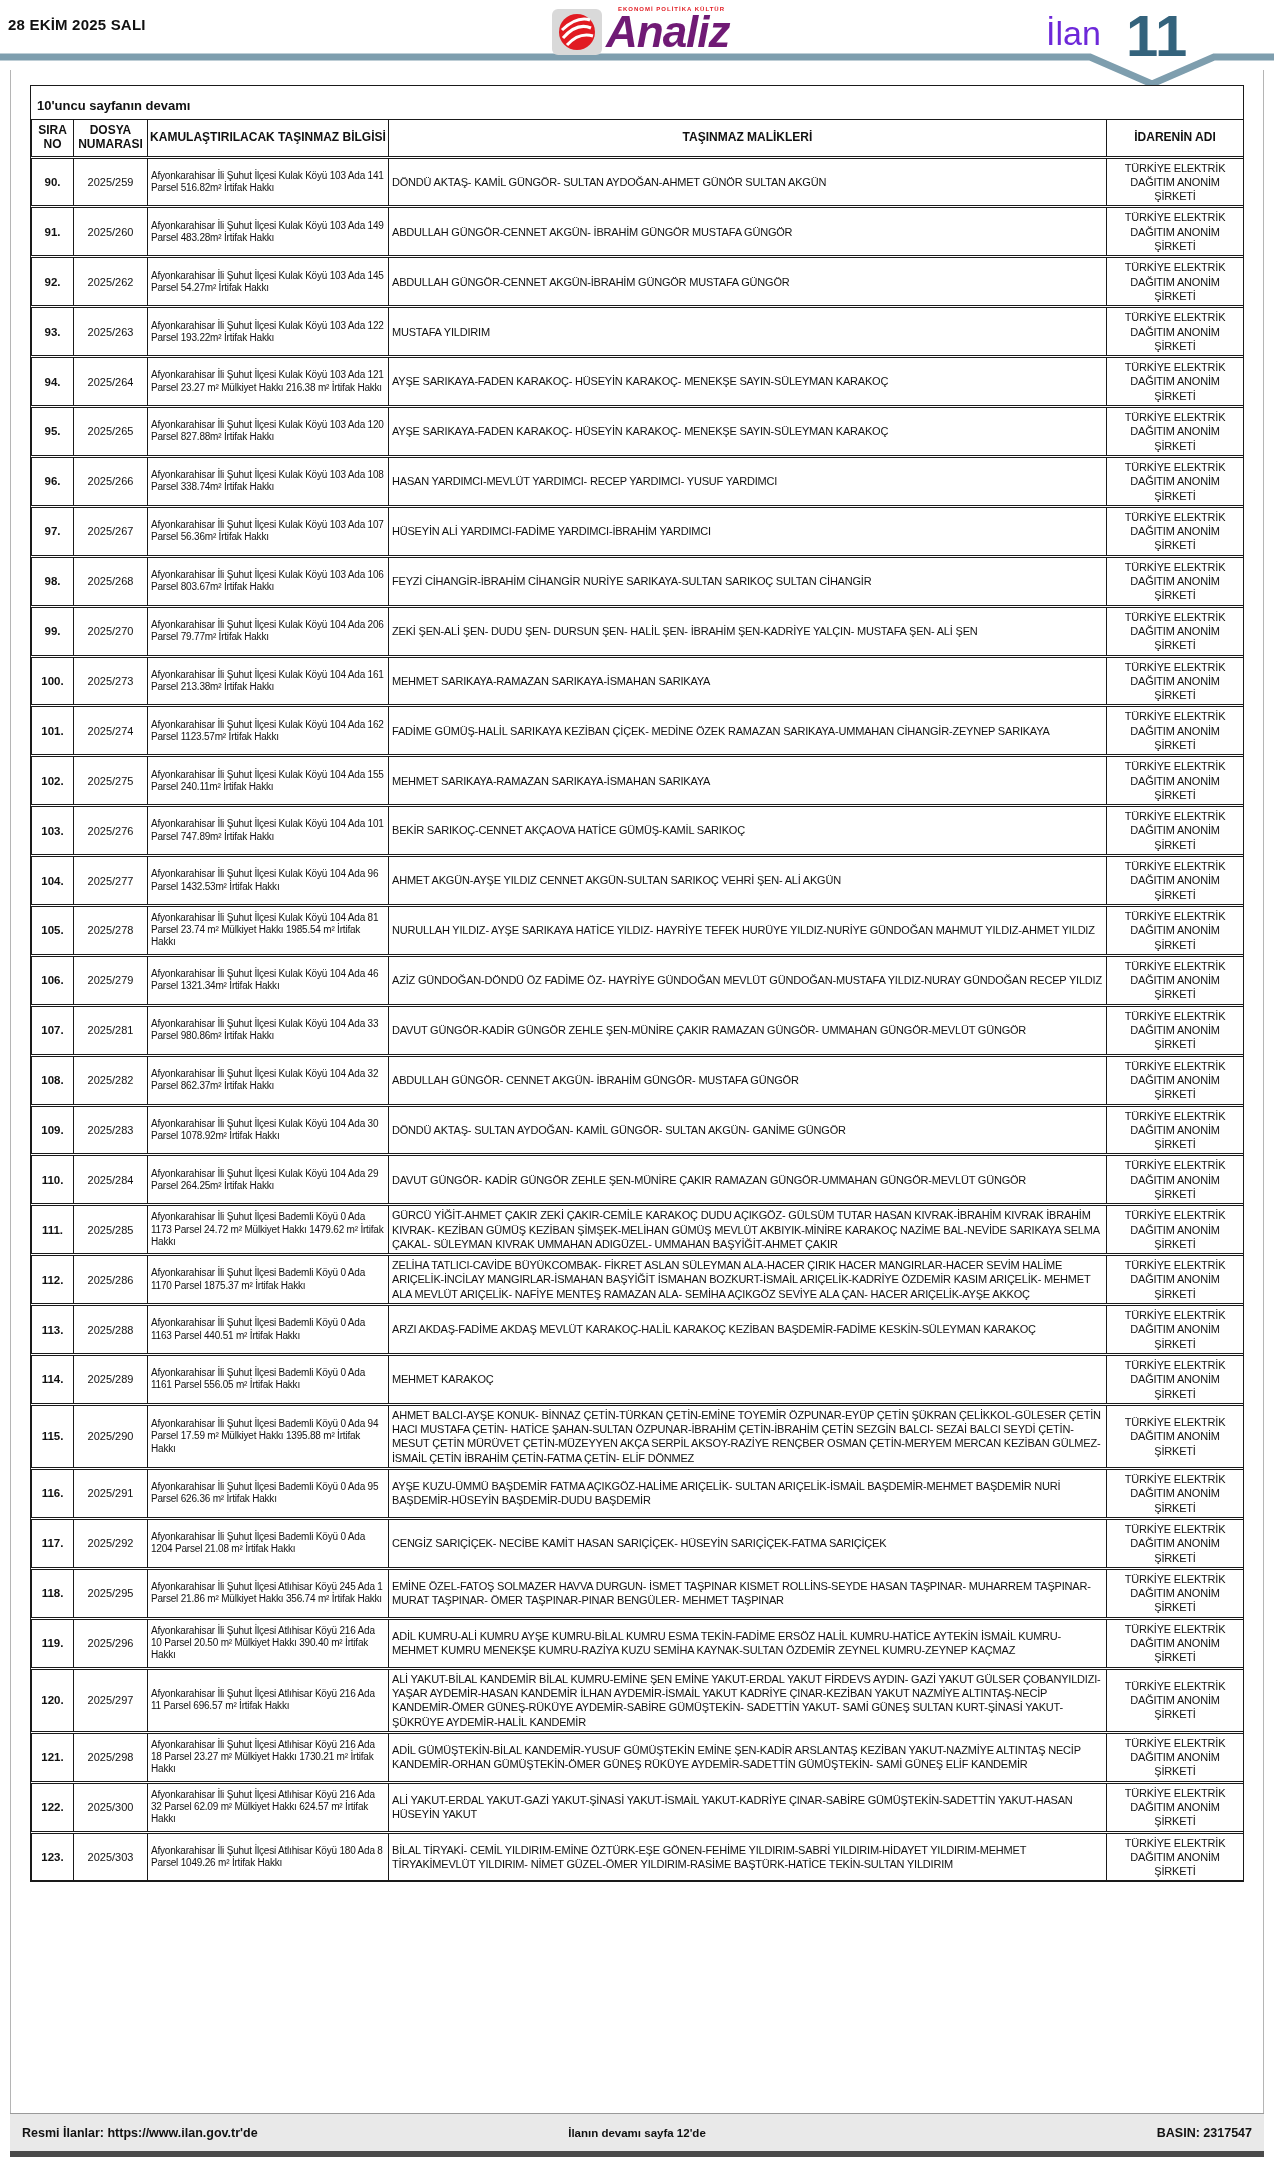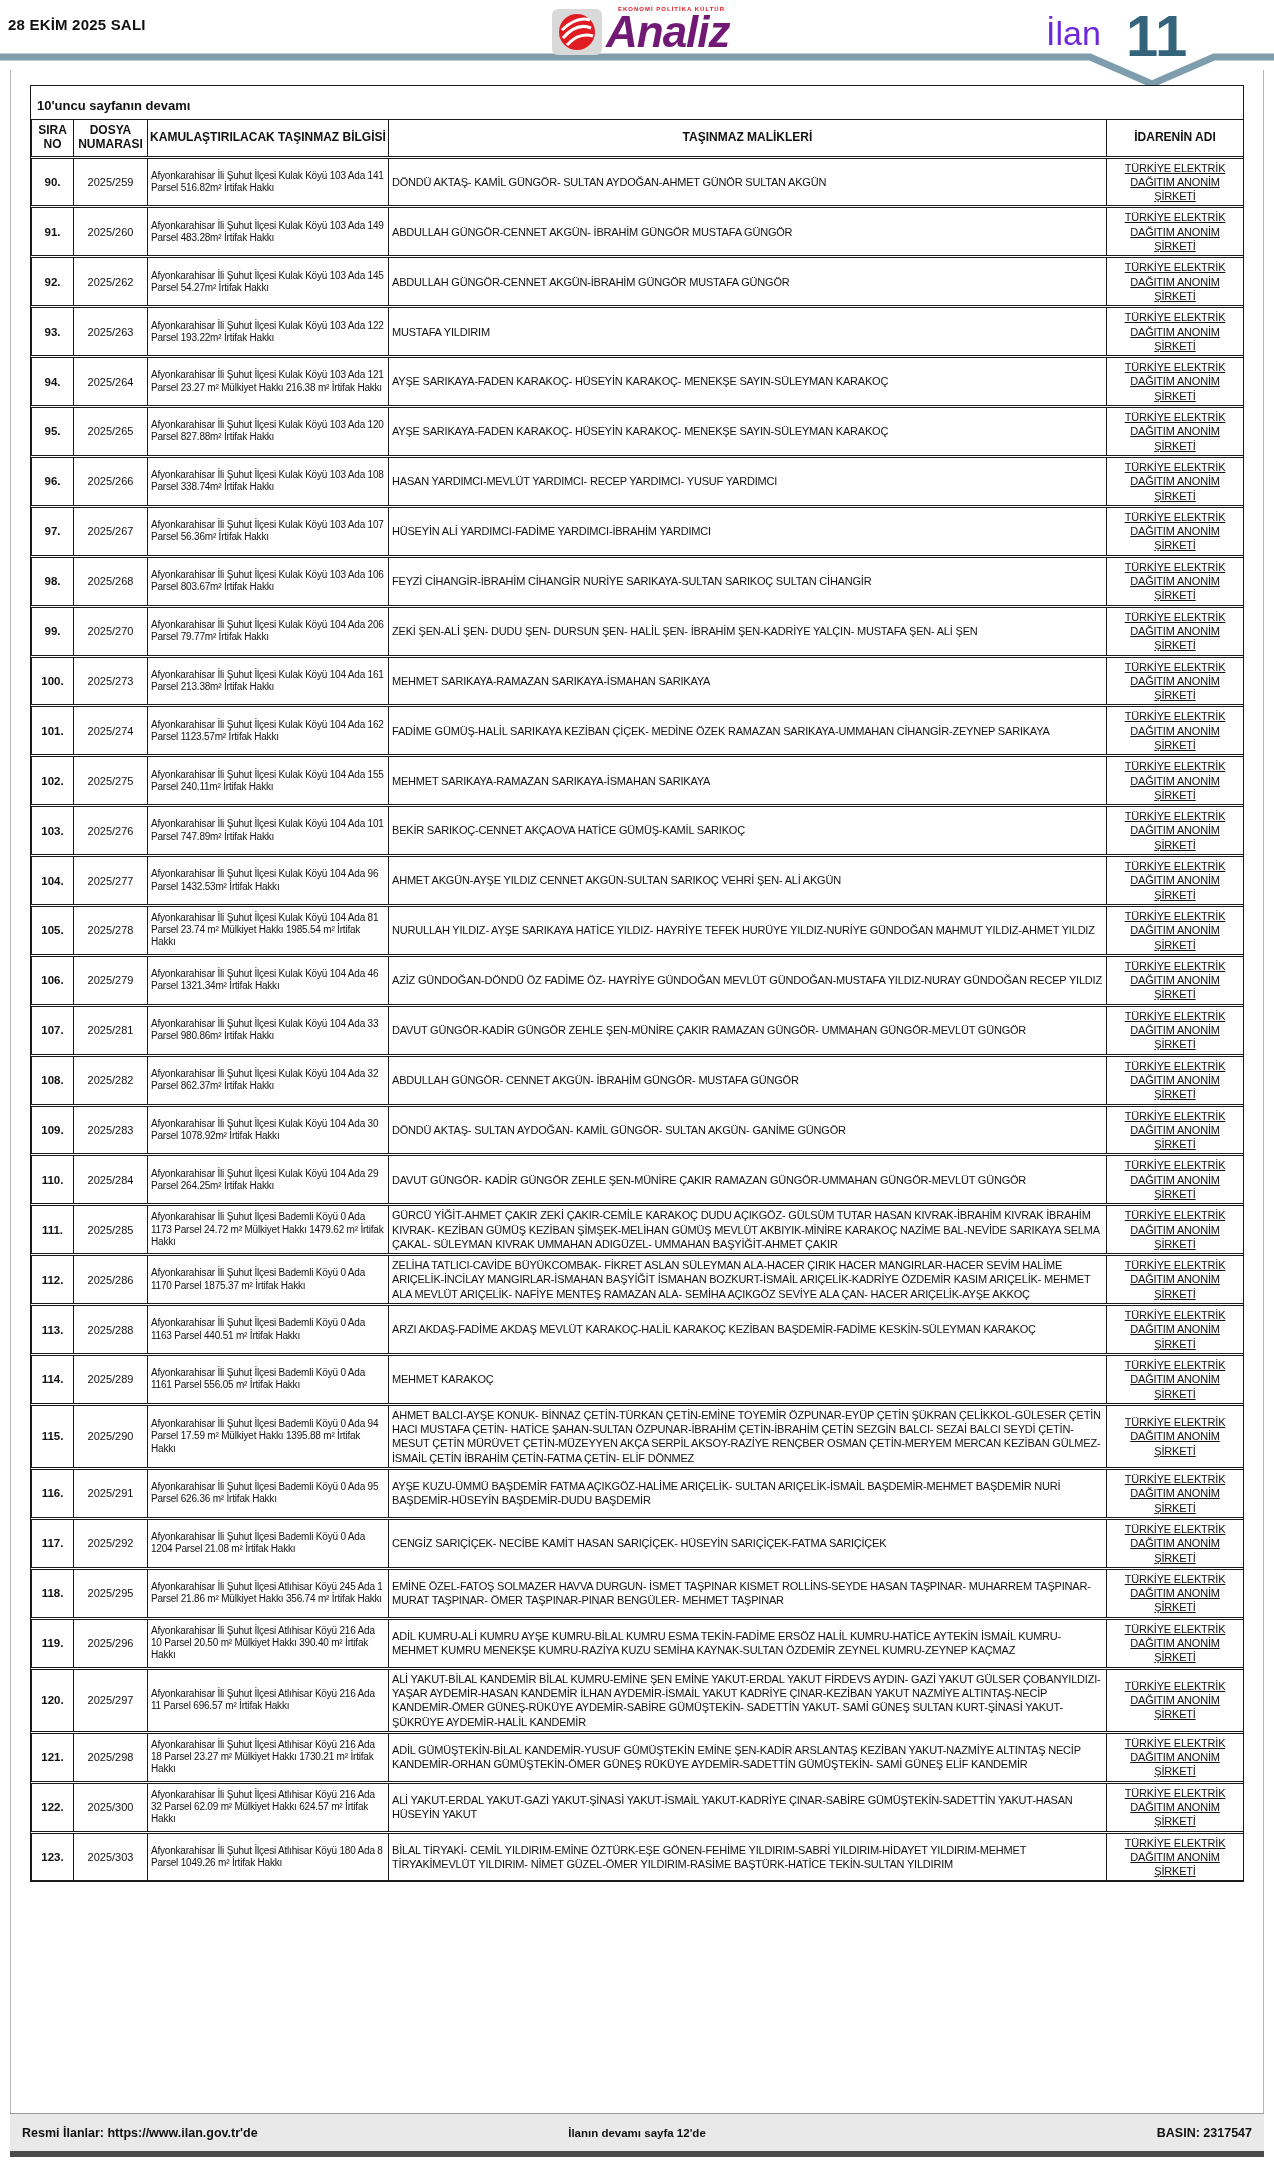--- a/index.html
+++ b/index.html
@@ -36,21 +36,21 @@
   .notice-table th,.notice-table td{
     border:1px solid #1a1a1a;vertical-align:middle;box-sizing:border-box;
     padding:2px 3px;overflow:hidden;
   }
   .notice-table tbody tr td{border-top:3px double #1a1a1a;}
   .notice-table th{font-size:12px;font-weight:bold;text-align:center;line-height:1.15;padding:4px 2px;}
   td.c0{text-align:center;font-weight:bold;font-size:11.5px;}
   td.c1{text-align:center;font-size:11px;}
   td.c2{font-size:10px;line-height:1.22;letter-spacing:-0.2px;}
   td.c3{font-size:11px;line-height:1.3;letter-spacing:-0.2px;}
-  td.c4{text-align:center;font-size:11px;line-height:1.3;letter-spacing:-0.2px;text-decoration:underline;}
+  td.c4{text-align:center;font-size:11px;line-height:1.3;letter-spacing:-0.2px;}
   
   .page-footer{
     position:absolute;left:10px;right:10px;bottom:4px;height:44px;
     background:#e9e9e9;border-top:1px solid #9a9a9a;border-bottom:6px solid #4a4a4a;
     display:flex;align-items:center;box-sizing:border-box;font-weight:bold;font-size:12.5px;
   }
   .footer-left{flex:1;padding-left:12px;text-align:left;}
   .footer-center{flex:1;text-align:center;font-size:11.5px;}
   .footer-right{flex:1;padding-right:12px;text-align:right;}
 </style>

